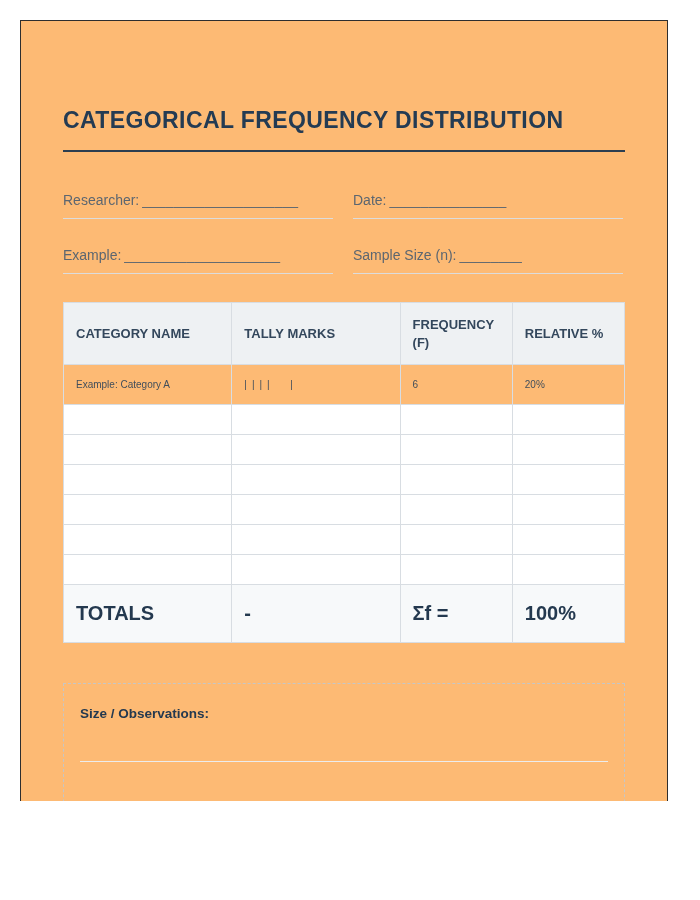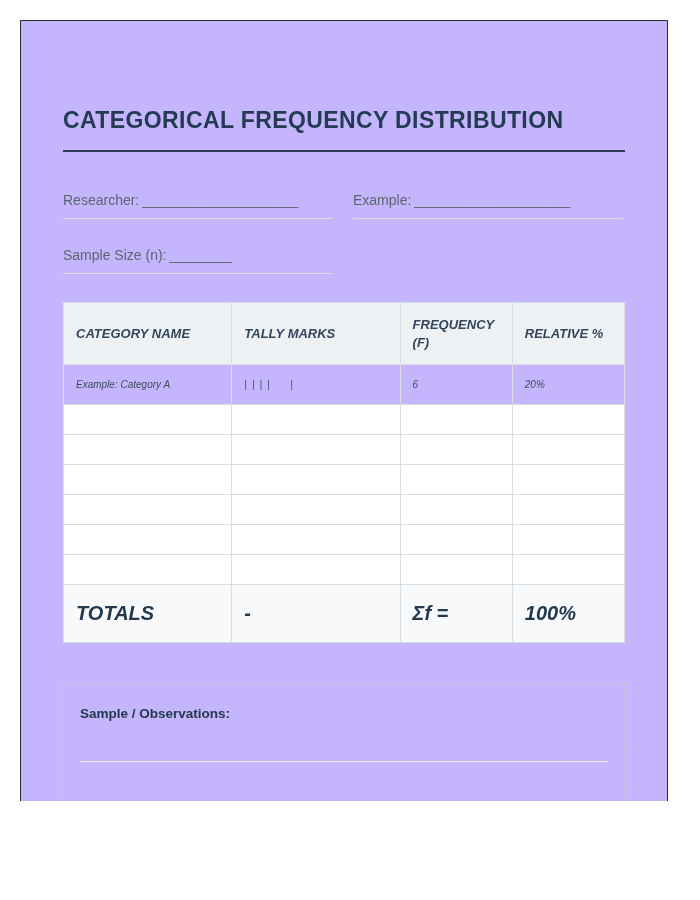--- a/index.html
+++ b/index.html
@@ -9,21 +9,21 @@
     font-family: "Liberation Sans", "DejaVu Sans", sans-serif;
     overflow: hidden;
   }
   .page {
     position: absolute;
     left: 20px; top: 20px;
     width: 648px; height: 781px;
     border: 1.5px solid #2e2e2e;
     border-bottom: none;
     overflow: hidden;
-    background: #c4b5fd;
+    background: #fdba74;
   }
   .page-inner { padding: 86px 42px 0 42px; }
 
   .title {
     font-size: 23px;
     font-weight: 700;
     letter-spacing: 0.4px;
     color: #243b53;
     border-bottom: 2px solid #2c3e50;
     padding-bottom: 16px;
@@ -44,21 +44,20 @@
     border-bottom: 1px solid #dcdcdc;
     white-space: nowrap;
     overflow: hidden;
   }
   .field-label { margin-right: 3px; }
 
   table.freq-table {
     width: 100%;
     border-collapse: collapse;
     table-layout: fixed;
-    font-style: italic;
   }
   .freq-table th, .freq-table td {
     border: 1px solid #d8dde2;
     text-align: left;
     vertical-align: middle;
   }
   .freq-table th {
     background: #eef1f3;
     color: #33475c;
     font-size: 13px;
@@ -113,20 +112,23 @@
 <body>
 
 <div class="page">
   <div class="page-inner">
 
     <h1 class="title">CATEGORICAL FREQUENCY DISTRIBUTION</h1>
 
     <div class="form-grid">
       <div class="field">
         <span class="field-label">Researcher:</span><span class="field-blank">____________________</span>
+      </div>
+      <div class="field">
+        <span class="field-label">Date:</span><span class="field-blank">_______________</span>
       </div>
       <div class="field">
         <span class="field-label">Example:</span><span class="field-blank">____________________</span>
       </div>
       <div class="field">
         <span class="field-label">Sample Size (n):</span><span class="field-blank">________</span>
       </div>
     </div>
 
     <table class="freq-table">
@@ -190,18 +192,18 @@
         <tr class="totals-row">
           <td>TOTALS</td>
           <td>-</td>
           <td>Σf =</td>
           <td>100%</td>
         </tr>
       </tbody>
     </table>
 
     <div class="notes-box">
-      <div class="notes-label">Sample / Observations:</div>
+      <div class="notes-label">Size / Observations:</div>
       <div class="notes-line"></div>
     </div>
 
   </div>
 </div>
 
 </body></html>

